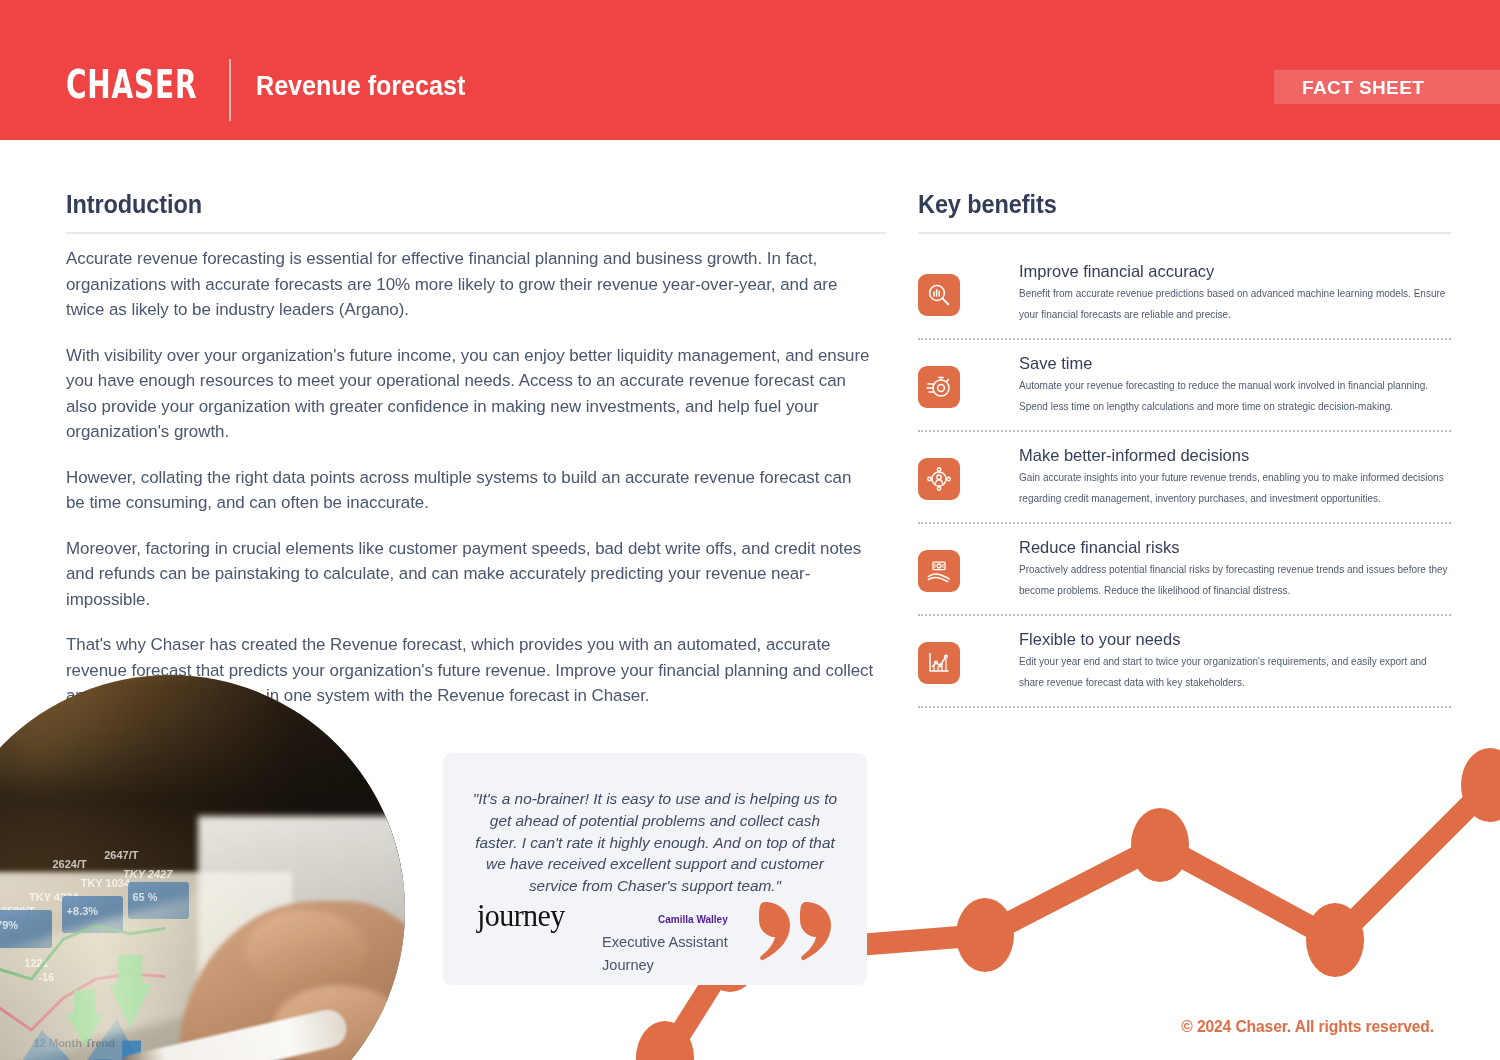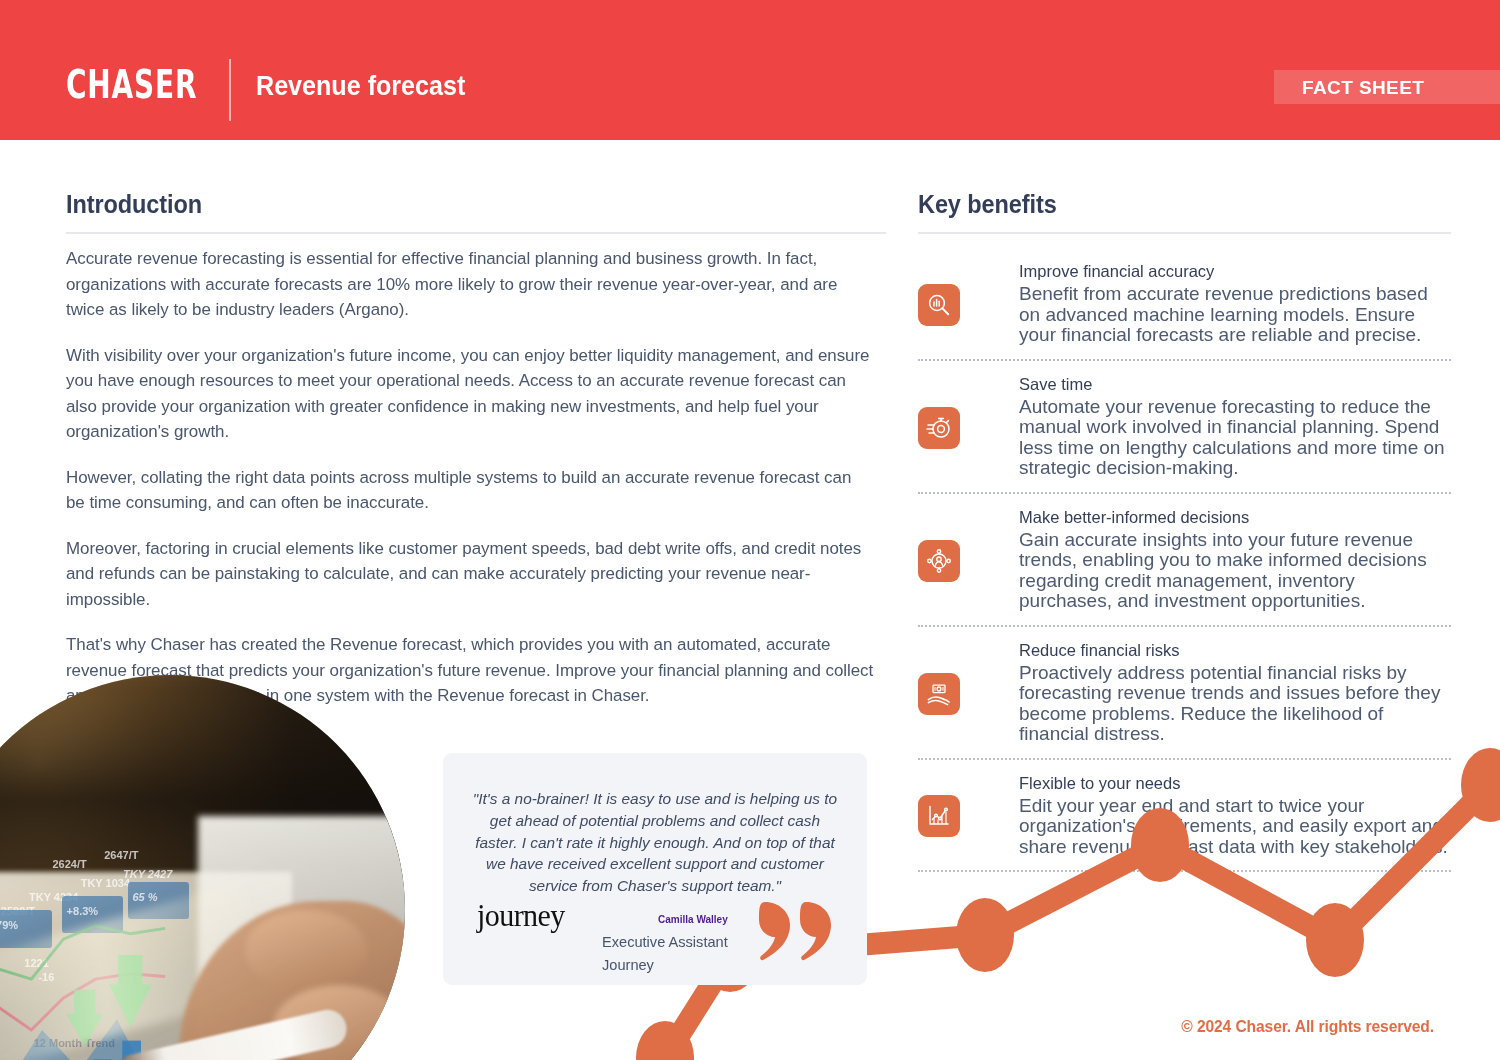--- a/index.html
+++ b/index.html
@@ -108,21 +108,21 @@
   }
   .benefit-icon svg { display:block; }
   .benefit-text { flex:1 1 auto; padding-top:0px; }
   .benefit-title {
     font-size:16.5px;
     color:#343E59;
     line-height:21px;
     margin-bottom:2px;
   }
   .benefit-desc {
-    font-size:19px;
+    font-size:10px;
     line-height:20.5px;
     color:#4d5a72;
   }
 
   
   .photo-circle {
     position:absolute;
     left:-65px; top:675px;
     width:470px; height:470px;
     border-radius:50%;
@@ -414,21 +414,21 @@
     <div class="ph-num" style="left:40%; top:41%;font-style:italic;">TKY 2427</div>
     <div class="ph-num" style="left:19%; top:60%;">1221</div>
     <div class="ph-num" style="left:22%; top:63%;">-16</div>
     <div class="ph-num" style="left:21%; top:77%; color:rgba(80,80,90,0.7);">12 Month Trend</div>
 
     <div class="ph-tile" style="left:12%; top:50%; width:13%; height:8%;"></div>
     <div class="ph-tile" style="left:27%; top:47%; width:13%; height:8%;"></div>
     <div class="ph-tile" style="left:41%; top:44%; width:13%; height:8%;"></div>
     <div class="ph-num" style="left:13%; top:52%;">79%</div>
     <div class="ph-num" style="left:28%; top:49%;">+8.3%</div>
-    <div class="ph-num" style="left:42%; top:46%;font-style:italic;">65 %</div>
+    <div class="ph-num" style="left:42%; top:46%;">65 %</div>
 
     <svg class="ph-chart" viewBox="0 0 260 190" preserveAspectRatio="none">
       <polyline points="0,60 22,42 46,58 72,66 96,36 120,26 146,32 172,28" fill="none" stroke="#57b268" stroke-width="2.2" opacity="0.85"></polyline>
       <polyline points="0,78 22,72 46,86 72,104 96,80 120,66 146,62 172,64" fill="none" stroke="#d45f72" stroke-width="2.2" opacity="0.8"></polyline>
       <polygon points="0,160 26,120 52,148 80,104 108,134 136,96 164,150 164,190 0,190" fill="rgba(70,130,180,0.55)"></polygon>
       <rect x="96" y="140" width="14" height="50" fill="rgba(52,126,186,0.75)"></rect>
       <rect x="118" y="126" width="14" height="64" fill="rgba(52,126,186,0.8)"></rect>
       <rect x="140" y="112" width="14" height="78" fill="rgba(52,126,186,0.85)"></rect>
       <rect x="162" y="130" width="14" height="60" fill="rgba(52,126,186,0.8)"></rect>
       <polygon points="112,116 126,92 120,92 120,74 104,74 104,92 98,92" fill="rgba(118,210,128,0.85)"></polygon>

